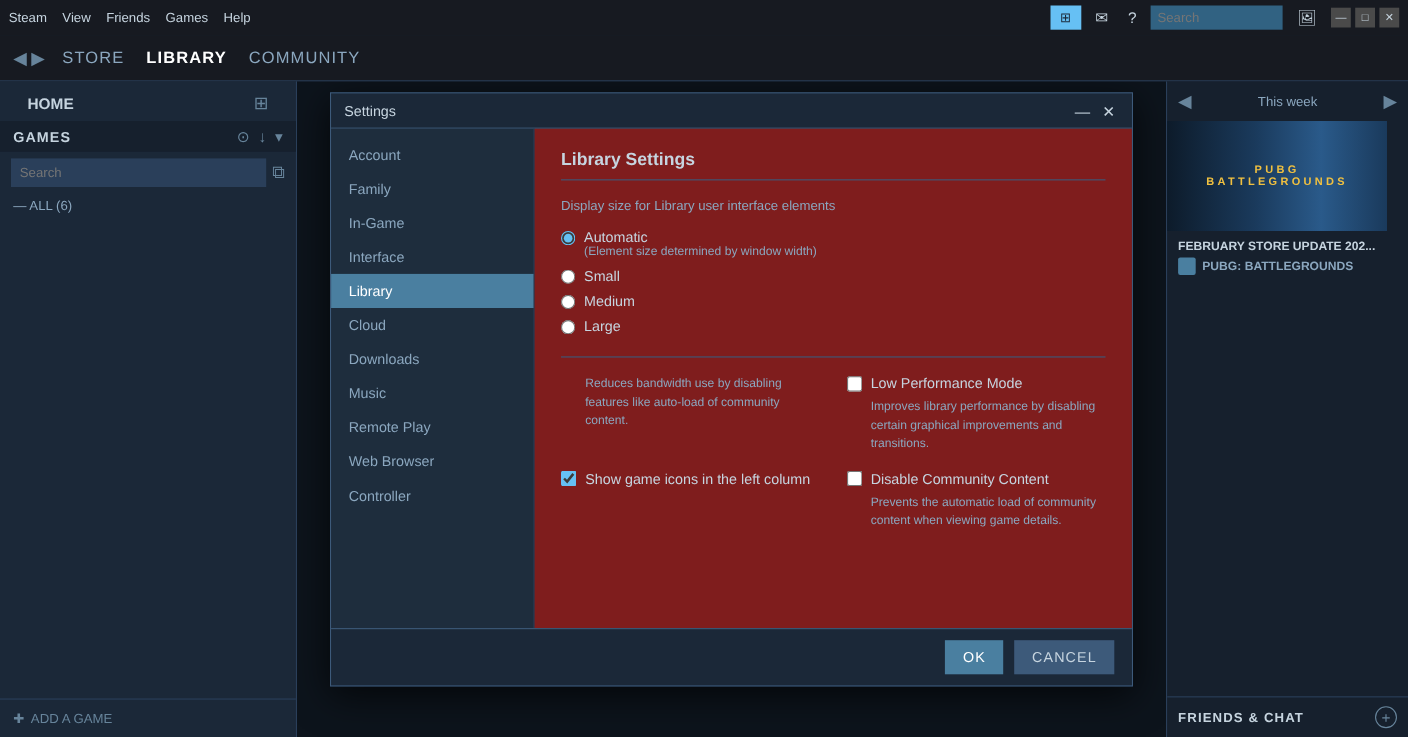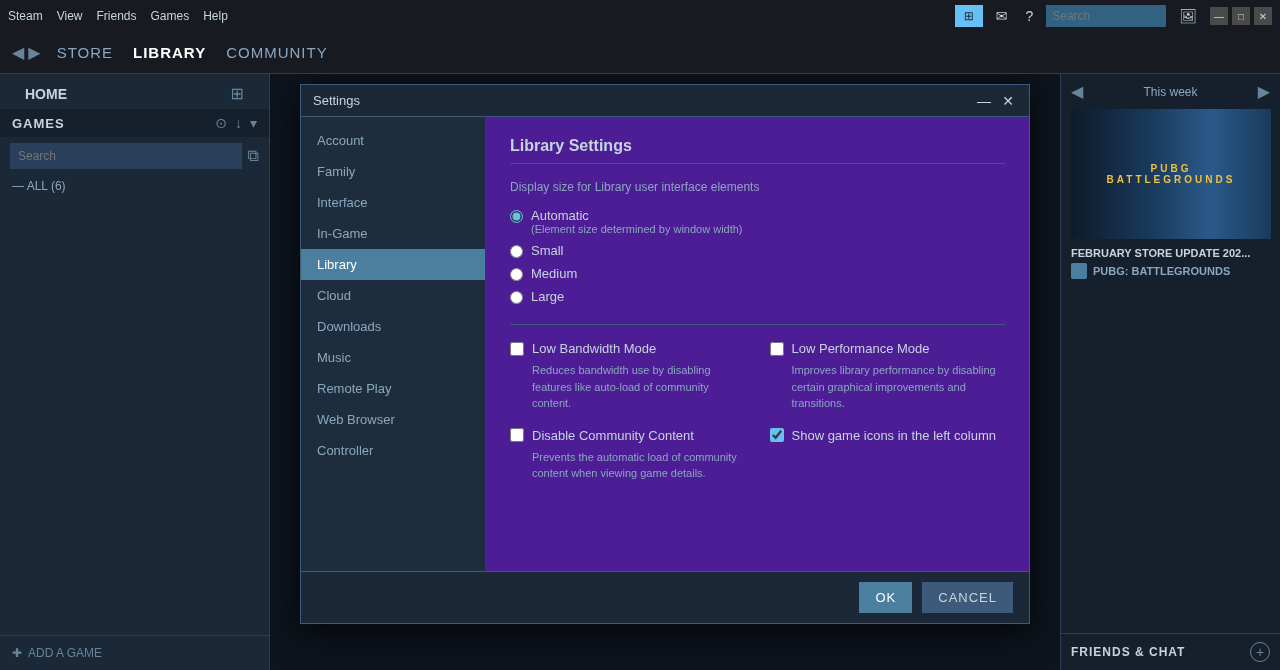--- a/index.html
+++ b/index.html
@@ -254,23 +254,23 @@
     }
     .panel-arrow {
       background: none;
       border: none;
       color: #67849b;
       font-size: 16px;
       cursor: pointer;
     }
     .right-panel-img {
       width: 200px;
-      height: 130px;
+      height: 100px;
       background: linear-gradient(135deg, #1a2a4a 0%, #2a4a6a 50%, #3a5a7a 100%);
-      margin: 0 10px;
+      margin: 0 0;
       display: flex;
       align-items: center;
       justify-content: center;
       position: relative;
       overflow: hidden;
     }
     .pubg-bg {
       width: 100%;
       height: 100%;
       background: 
@@ -396,21 +396,21 @@
     }
     .settings-nav-item.active {
       background: #4a7fa0;
       color: #ffffff;
     }
 
     
     .settings-content {
       flex: 1;
       padding: 20px 24px;
-      background: #4c1d95;
+      background: #7f1d1d;
     }
     .settings-section-title {
       font-size: 16px;
       color: #c6d4df;
       font-weight: bold;
       margin-bottom: 16px;
       border-bottom: 1px solid #3d5a7a;
       padding-bottom: 8px;
     }
     .settings-description {
@@ -592,22 +592,22 @@
             <button class="dialog-ctrl-btn">—</button>
             <button class="dialog-ctrl-btn">✕</button>
           </div>
         </div>
 
         <div class="dialog-body">
 
           <div class="settings-nav">
             <div class="settings-nav-item">Account</div>
             <div class="settings-nav-item">Family</div>
+            <div class="settings-nav-item">In-Game</div>
             <div class="settings-nav-item">Interface</div>
-            <div class="settings-nav-item">In-Game</div>
             <div class="settings-nav-item active">Library</div>
             <div class="settings-nav-item">Cloud</div>
             <div class="settings-nav-item">Downloads</div>
             <div class="settings-nav-item">Music</div>
             <div class="settings-nav-item">Remote Play</div>
             <div class="settings-nav-item">Web Browser</div>
             <div class="settings-nav-item">Controller</div>
           </div>
 
           <div class="settings-content">
@@ -635,48 +635,44 @@
                 <input type="radio" name="displaySize" id="large" style="">
                 <label class="radio-label" for="large">Large</label>
               </div>
             </div>
 
             <div class="divider-line"></div>
 
             <div class="checkbox-grid">
 
               <div class="checkbox-option">
-                <div class="checkbox-header">
-                  <input type="checkbox" id="lowBandwidth" style="">
-                  <label class="checkbox-label" for="lowBandwidth">Low Bandwidth Mode</label>
-                </div>
                 <div class="checkbox-desc">Reduces bandwidth use by disabling features like auto-load of community content.</div>
               </div>
 
               <div class="checkbox-option">
                 <div class="checkbox-header">
                   <input type="checkbox" id="lowPerformance" style="">
                   <label class="checkbox-label" for="lowPerformance">Low Performance Mode</label>
                 </div>
                 <div class="checkbox-desc">Improves library performance by disabling certain graphical improvements and transitions.</div>
               </div>
 
               <div class="checkbox-option">
                 <div class="checkbox-header">
+                  <input type="checkbox" id="showGameIcons" checked="" style="">
+                  <label class="checkbox-label" for="showGameIcons">Show game icons in the left column</label>
+                </div>
+              </div>
+
+              <div class="checkbox-option">
+                <div class="checkbox-header">
                   <input type="checkbox" id="disableCommunity" style="">
                   <label class="checkbox-label" for="disableCommunity">Disable Community Content</label>
                 </div>
                 <div class="checkbox-desc">Prevents the automatic load of community content when viewing game details.</div>
-              </div>
-
-              <div class="checkbox-option">
-                <div class="checkbox-header">
-                  <input type="checkbox" id="showGameIcons" checked="" style="">
-                  <label class="checkbox-label" for="showGameIcons">Show game icons in the left column</label>
-                </div>
               </div>
             </div>
           </div>
         </div>
 
         <div class="dialog-footer">
           <button class="footer-btn ok-btn">OK</button>
           <button class="footer-btn cancel-btn">CANCEL</button>
         </div>
 

